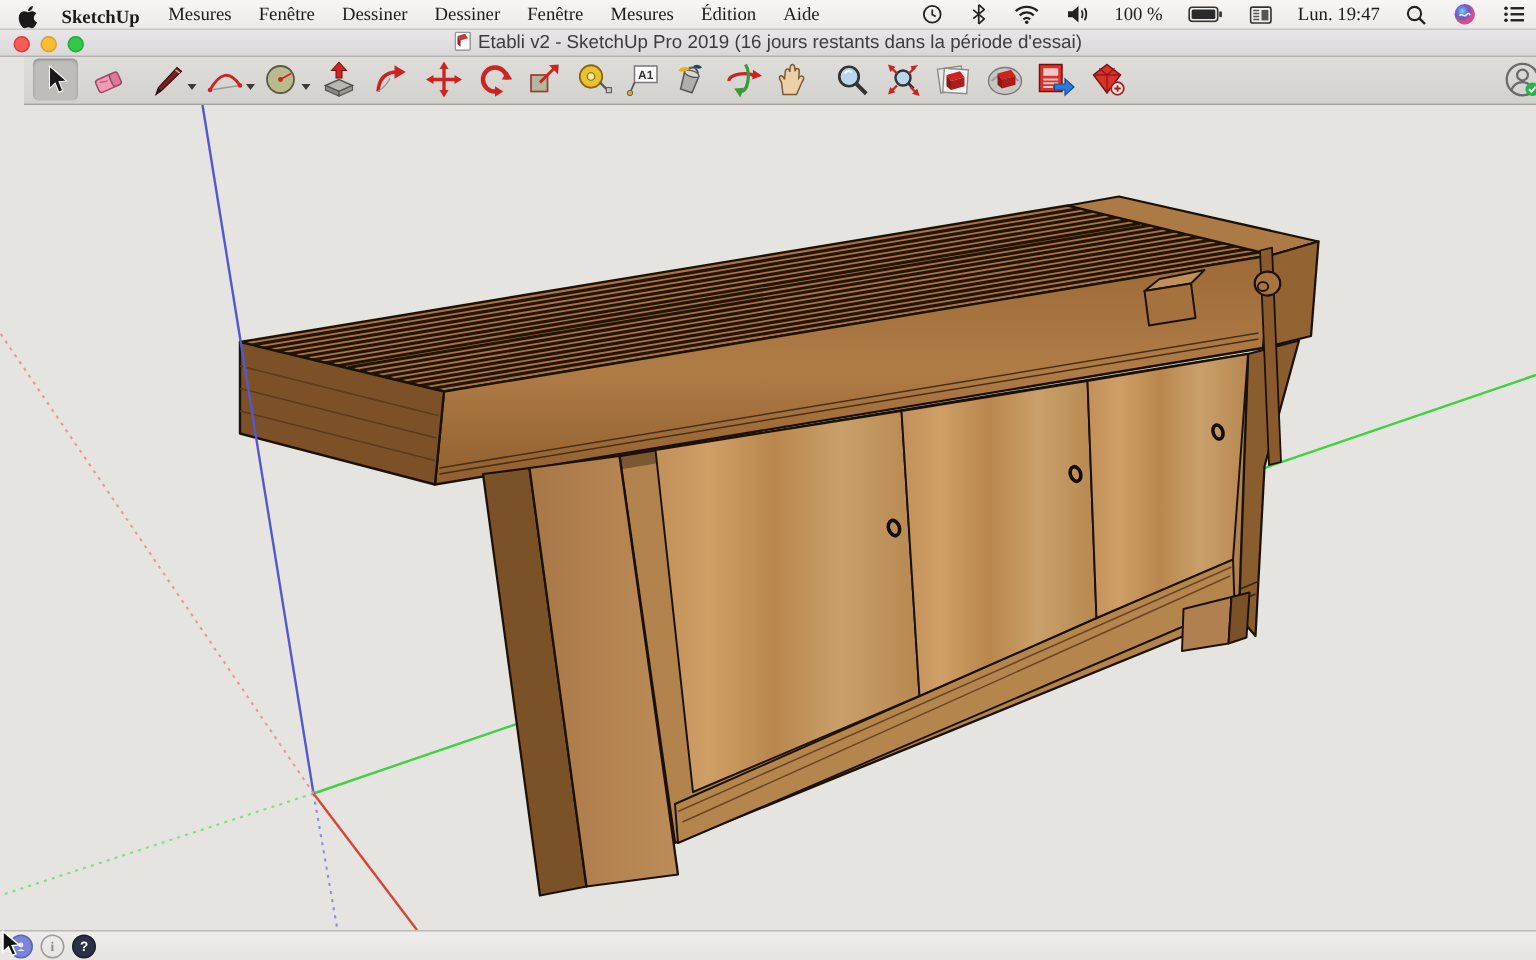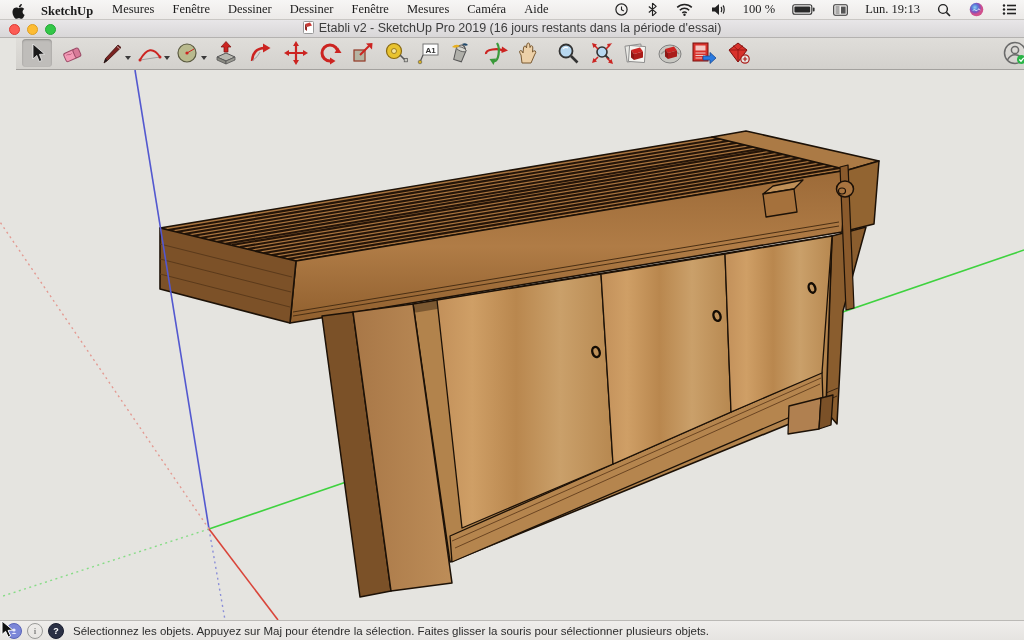--- a/index.html
+++ b/index.html
@@ -55,21 +55,21 @@
           <path fill="#1a1a1a" d="M11.6,9.0c0-2.2,1.8-3.2,1.9-3.3c-1-1.5-2.6-1.7-3.2-1.7C9,3.9,7.8,4.7,7.2,4.7C6.5,4.7,5.5,3.9,4.4,4C3,4,1.7,4.8,0.9,6.1c-1.5,2.6-0.4,6.4,1,8.5c0.7,1,1.6,2.2,2.7,2.2c1.1,0,1.5-0.7,2.8-0.7c1.3,0,1.7,0.7,2.8,0.7c1.2,0,1.9-1.1,2.6-2.1c0.8-1.2,1.2-2.4,1.2-2.4C13.9,12.2,11.6,11.3,11.6,9.0z M9.9,2.6C10.5,1.9,10.9,1,10.8,0c-0.9,0-1.9,0.6-2.5,1.3C7.7,1.9,7.2,2.9,7.3,3.8C8.3,3.9,9.3,3.3,9.9,2.6z"></path>
         </svg>
     </span>
     <span class="appname">SketchUp</span>
     <span class="mi">Mesures</span>
     <span class="mi">Fenêtre</span>
     <span class="mi">Dessiner</span>
     <span class="mi">Dessiner</span>
     <span class="mi">Fenêtre</span>
     <span class="mi">Mesures</span>
-    <span class="mi">Caméra</span>
+    <span class="mi">Édition</span>
     <span class="mi">Aide</span>
 
     <span class="right">
       <span class="sic">
         <svg width="15" height="15" viewBox="0 0 15 15">
             <circle cx="7.5" cy="7.5" r="5.6" fill="none" stroke="#222" stroke-width="1.2"></circle>
             <path d="M7.5,4.4 L7.5,7.7 L9.8,9" stroke="#222" stroke-width="1.1" fill="none"></path>
           </svg>
       </span>
       <span class="sic">
@@ -100,21 +100,21 @@
             <rect x="20.8" y="3.5" width="1.8" height="4" rx="1" fill="#333"></rect>
           </svg>
       </span>
       <span class="sic">
         <svg width="15" height="12" viewBox="0 0 15 12">
             <rect x="0.7" y="0.7" width="13.6" height="10.6" rx="1.5" fill="none" stroke="#333" stroke-width="1.1"></rect>
             <rect x="8" y="2.6" width="4.6" height="7" fill="#555"></rect>
             <path d="M2.5,3 L6.5,3 M2.5,5 L6.5,5 M2.5,7 L6.5,7 M2.5,9 L6.5,9" stroke="#555" stroke-width="0.9"></path>
           </svg>
       </span>
-      <span class="txt">Lun. 19:13</span>
+      <span class="txt">Lun. 19:47</span>
       <span class="sic">
         <svg width="14" height="14" viewBox="0 0 14 14">
             <circle cx="6" cy="6" r="4.4" fill="none" stroke="#222" stroke-width="1.4"></circle>
             <path d="M9.4,9.4 L13,13" stroke="#222" stroke-width="1.6"></path>
           </svg>
       </span>
       <span class="sic">
         <svg width="15" height="15" viewBox="0 0 15 15">
             <defs>
               <radialGradient id="siri" cx="38%" cy="35%">
@@ -425,20 +425,19 @@
 
   <div id="statusbar">
     <span class="circ" style="background:#7b86d8;border:1px solid #5a64b8;">
       <svg width="8" height="8" viewBox="0 0 8 8">
           <circle cx="4" cy="3" r="1.6" fill="#e8eaff"></circle>
           <path d="M1.5,7 Q4,4.5 6.5,7" fill="#e8eaff"></path>
         </svg>
     </span>
     <span class="circ" style="background:transparent;border:1.4px solid #9a9a98;color:#8a8a88;font-weight:bold;font-family:'Liberation Serif',serif;">i</span>
     <span class="circ" style="background:#2b3044;color:#fff;font-weight:bold;border:1px solid #1a1e30;">?</span>
-    <span id="status-text">Sélectionnez les objets. Appuyez sur Maj pour étendre la sélection. Faites glisser la souris pour sélectionner plusieurs objets.</span>
   </div>
 
   <svg id="cursor" width="14" height="18" viewBox="0 0 14 18">
     <path d="M1,1 L1,14.5 L4.6,11.3 L7.2,17 L9.6,15.9 L7.1,10.4 L11.8,10 Z" fill="#111" stroke="#fff" stroke-width="1"></path>
   </svg>
 
 </div>
 
 </body></html>

